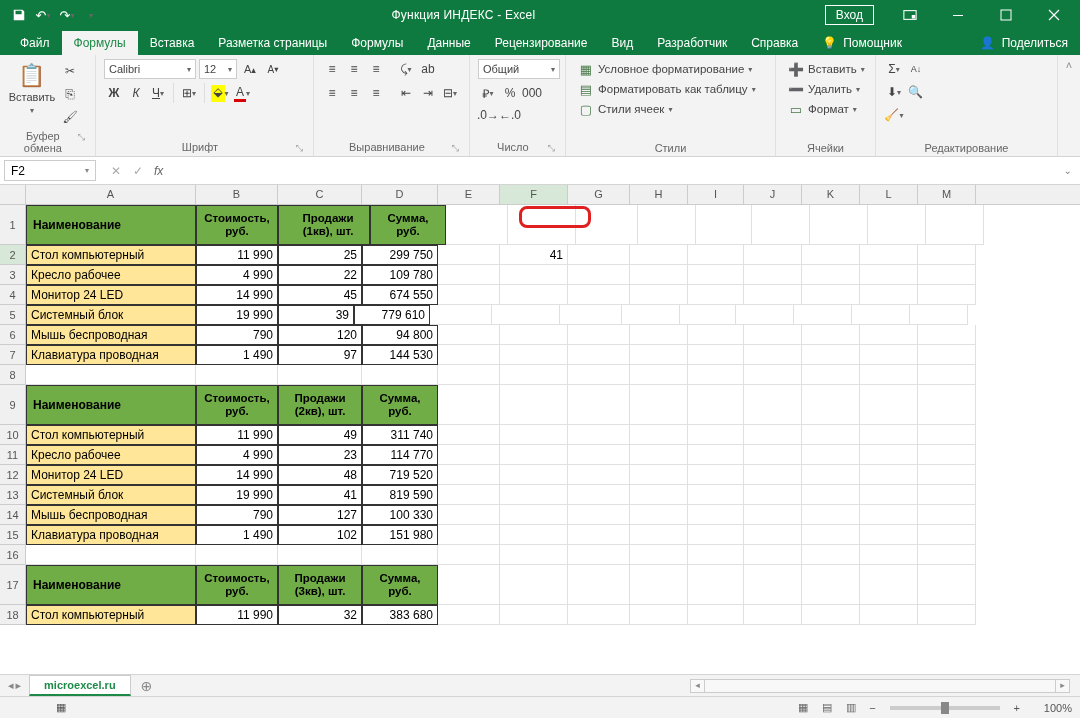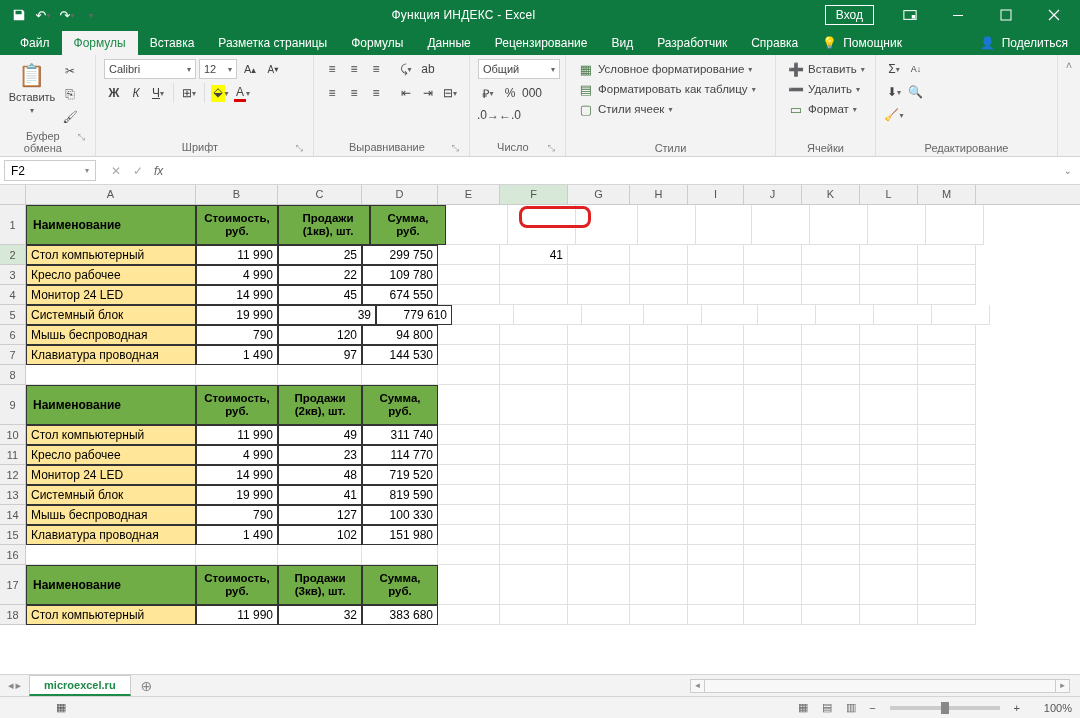--- a/index.html
+++ b/index.html
@@ -424,21 +424,21 @@
         <div class="cell " style="width: 56px;"></div>
         <div class="cell " style="width: 58px;"></div>
         <div class="cell " style="width: 58px;"></div>
         <div class="cell " style="width: 58px;"></div>
         <div class="cell " style="width: 58px;"></div>
       </div>
       <div class="row">
         <div class="rh">5</div>
         <div class="cell name" style="width: 170px;">Системный блок</div>
         <div class="cell data num" style="width: 82px;">19 990</div>
-        <div class="cell data num" style="width: 98px;">39</div>
+        <div class="cell data num" style="width: 76px;">39</div>
         <div class="cell data num" style="width: 76px;">779 610</div>
         <div class="cell " style="width: 62px;"></div>
         <div class="cell " style="width: 68px;"></div>
         <div class="cell " style="width: 62px;"></div>
         <div class="cell " style="width: 58px;"></div>
         <div class="cell " style="width: 56px;"></div>
         <div class="cell " style="width: 58px;"></div>
         <div class="cell " style="width: 58px;"></div>
         <div class="cell " style="width: 58px;"></div>
         <div class="cell " style="width: 58px;"></div>

